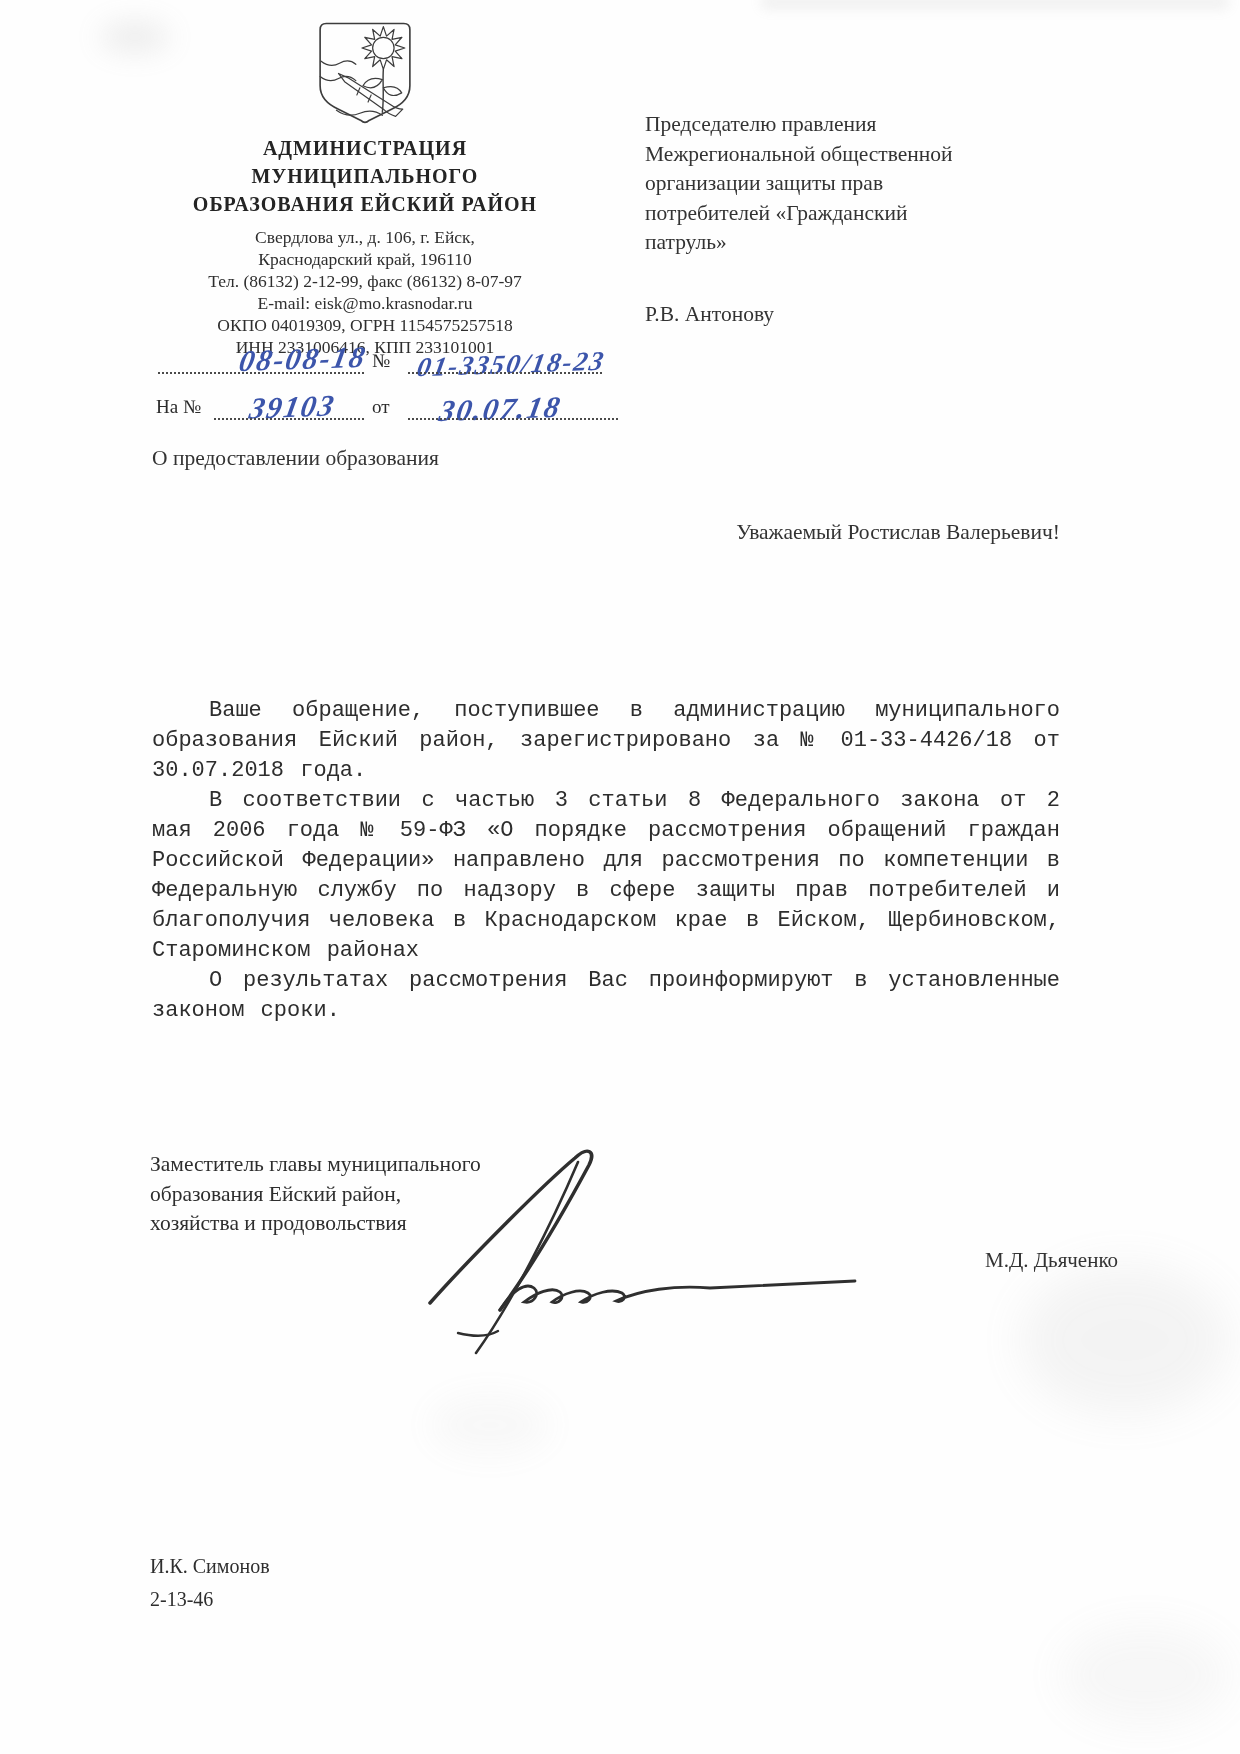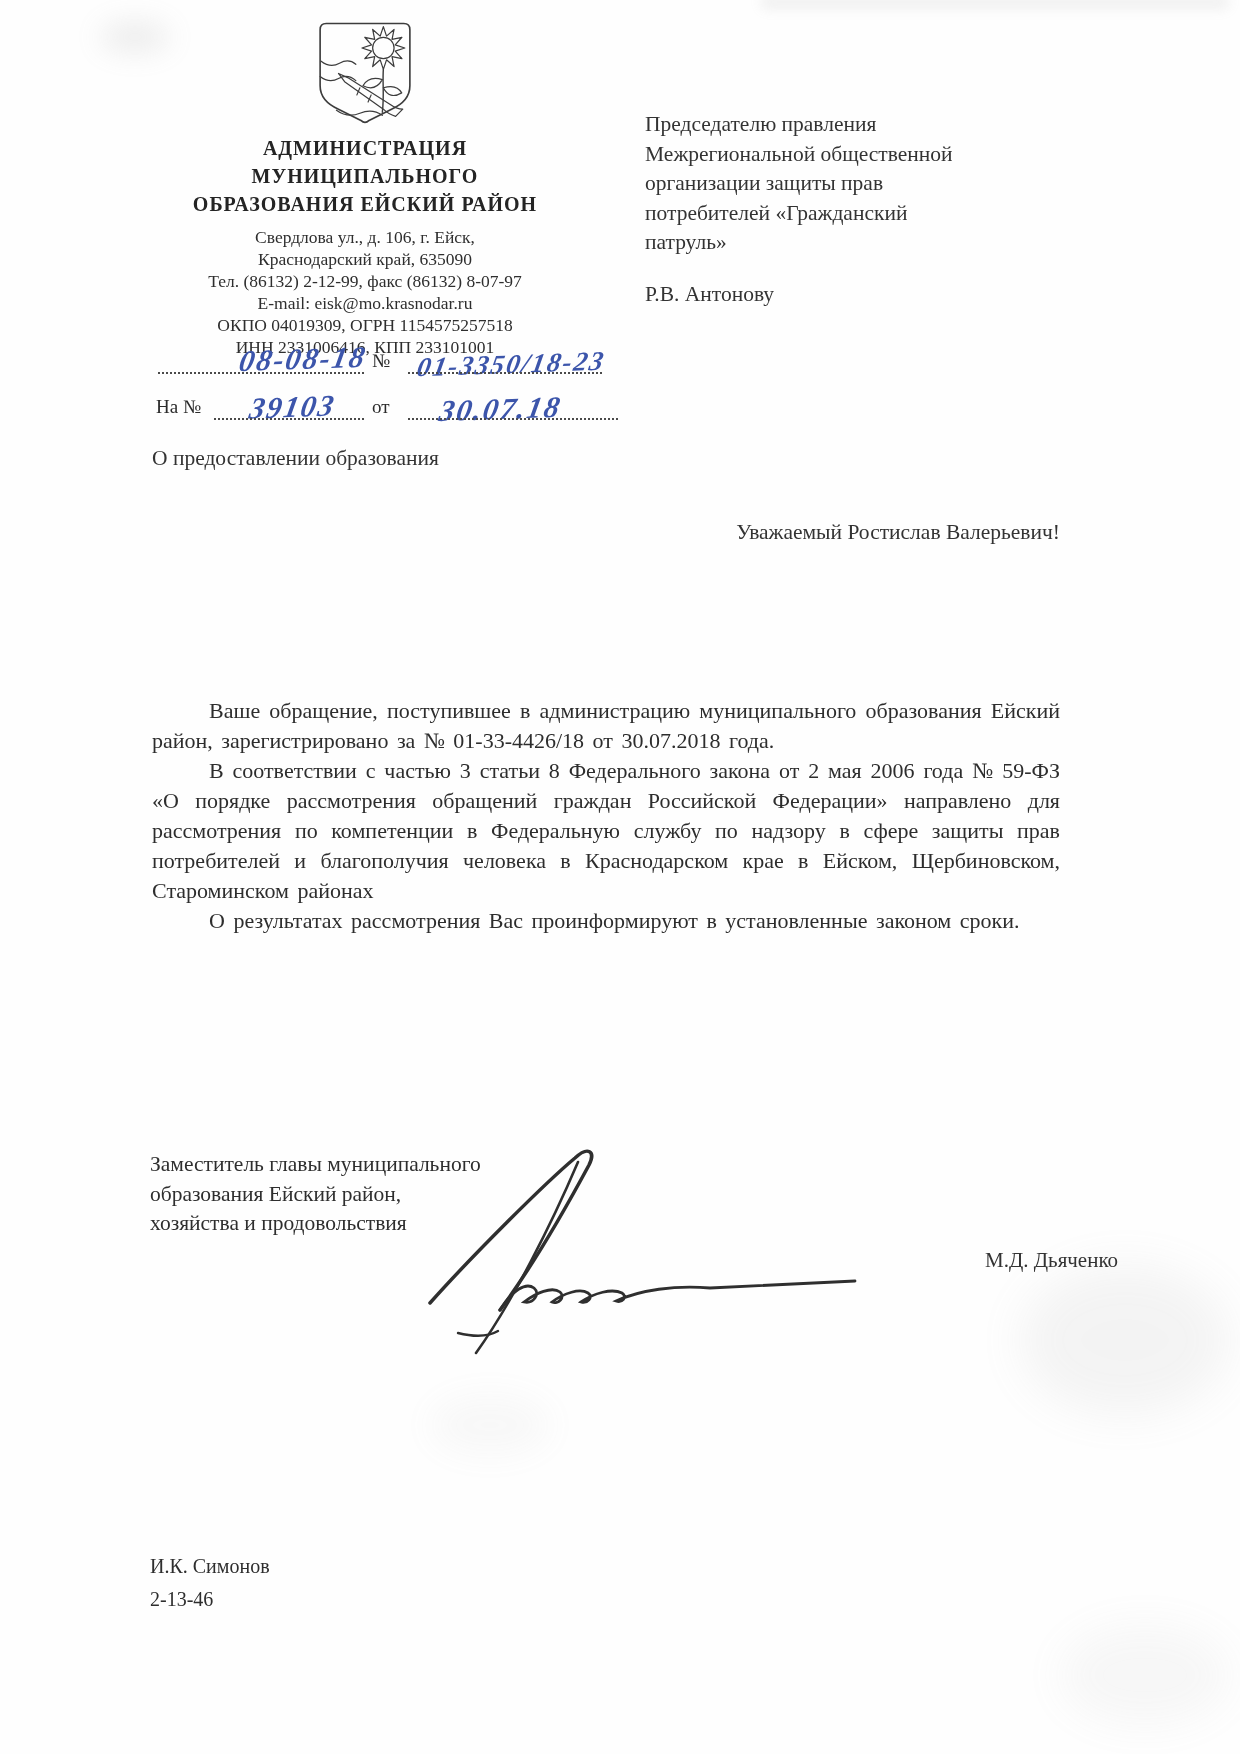--- a/index.html
+++ b/index.html
@@ -38,34 +38,34 @@
     color:#3c55ab;
     transform:skewX(-12deg) rotate(-2deg);
     letter-spacing:2px;
     white-space:nowrap;
   }
   
   .addressee{
     position:absolute;left:645px;top:110px;width:410px;
     font-size:21.5px;line-height:29.5px;color:#333;
   }
-  .addressee .name{display:block;margin-top:22px;}
+  .addressee .name{display:block;margin-top:42px;}
   
   .subject{position:absolute;left:152px;top:446px;font-size:21.5px;color:#333;}
   .salutation{
     position:absolute;left:152px;top:520px;width:908px;
     text-align:right;font-size:21.5px;color:#333;
   }
   
   .body-text{
     position:absolute;left:152px;top:696px;width:908px;
     font-size:22px;line-height:30px;text-align:justify;
     word-spacing:3px;color:#2d2d2d;
   }
-  .body-text p{margin:0;text-indent:57px;}
+  .body-text p{margin:0;text-indent:57px;font-family:Liberation Mono, monospace;}
   
   .sig-position{
     position:absolute;left:150px;top:1150px;width:430px;
     font-size:21.5px;line-height:29.5px;color:#2e2e2e;
   }
   .sig-ink{position:absolute;left:400px;top:1138px;width:480px;height:230px;}
   .sig-name{position:absolute;left:985px;top:1248px;font-size:21px;color:#333;}
   
   .footer{
     position:absolute;left:150px;top:1550px;
@@ -108,21 +108,21 @@
       <path d="M22,88 q11,8 23,3 t22,2" stroke-width="1.2"></path>
 
       <path d="M24,52 l9,4 L74,82 q7,5 13,5 l-7,7 q-7,-2 -12,-7 L30,60 Z" stroke-width="1.2"></path>
       <path d="M45,66 l-3,7 M56,73 l-3,7" stroke-width="1.1"></path>
     </svg>
     <div class="org-line">АДМИНИСТРАЦИЯ</div>
     <div class="org-line">МУНИЦИПАЛЬНОГО</div>
     <div class="org-line">ОБРАЗОВАНИЯ ЕЙСКИЙ РАЙОН</div>
     <div class="addr-block">
       <div class="addr-line">Свердлова  ул., д. 106, г. Ейск,</div>
-      <div class="addr-line">Краснодарский край, 635090</div>
+      <div class="addr-line">Краснодарский край, 196110</div>
       <div class="addr-line">Тел. (86132) 2-12-99, факс (86132) 8-07-97</div>
       <div class="addr-line">E-mail: eisk@mo.krasnodar.ru</div>
       <div class="addr-line">ОКПО 04019309, ОГРН 1154575257518</div>
       <div class="addr-line">ИНН 2331006416, КПП 233101001</div>
     </div>
   </div>
 
   <div class="ref-block">
     <div class="ref-row">
       <span class="handwrite" style="left:90px;bottom:6px;font-size:30px;">08-08-18</span>

